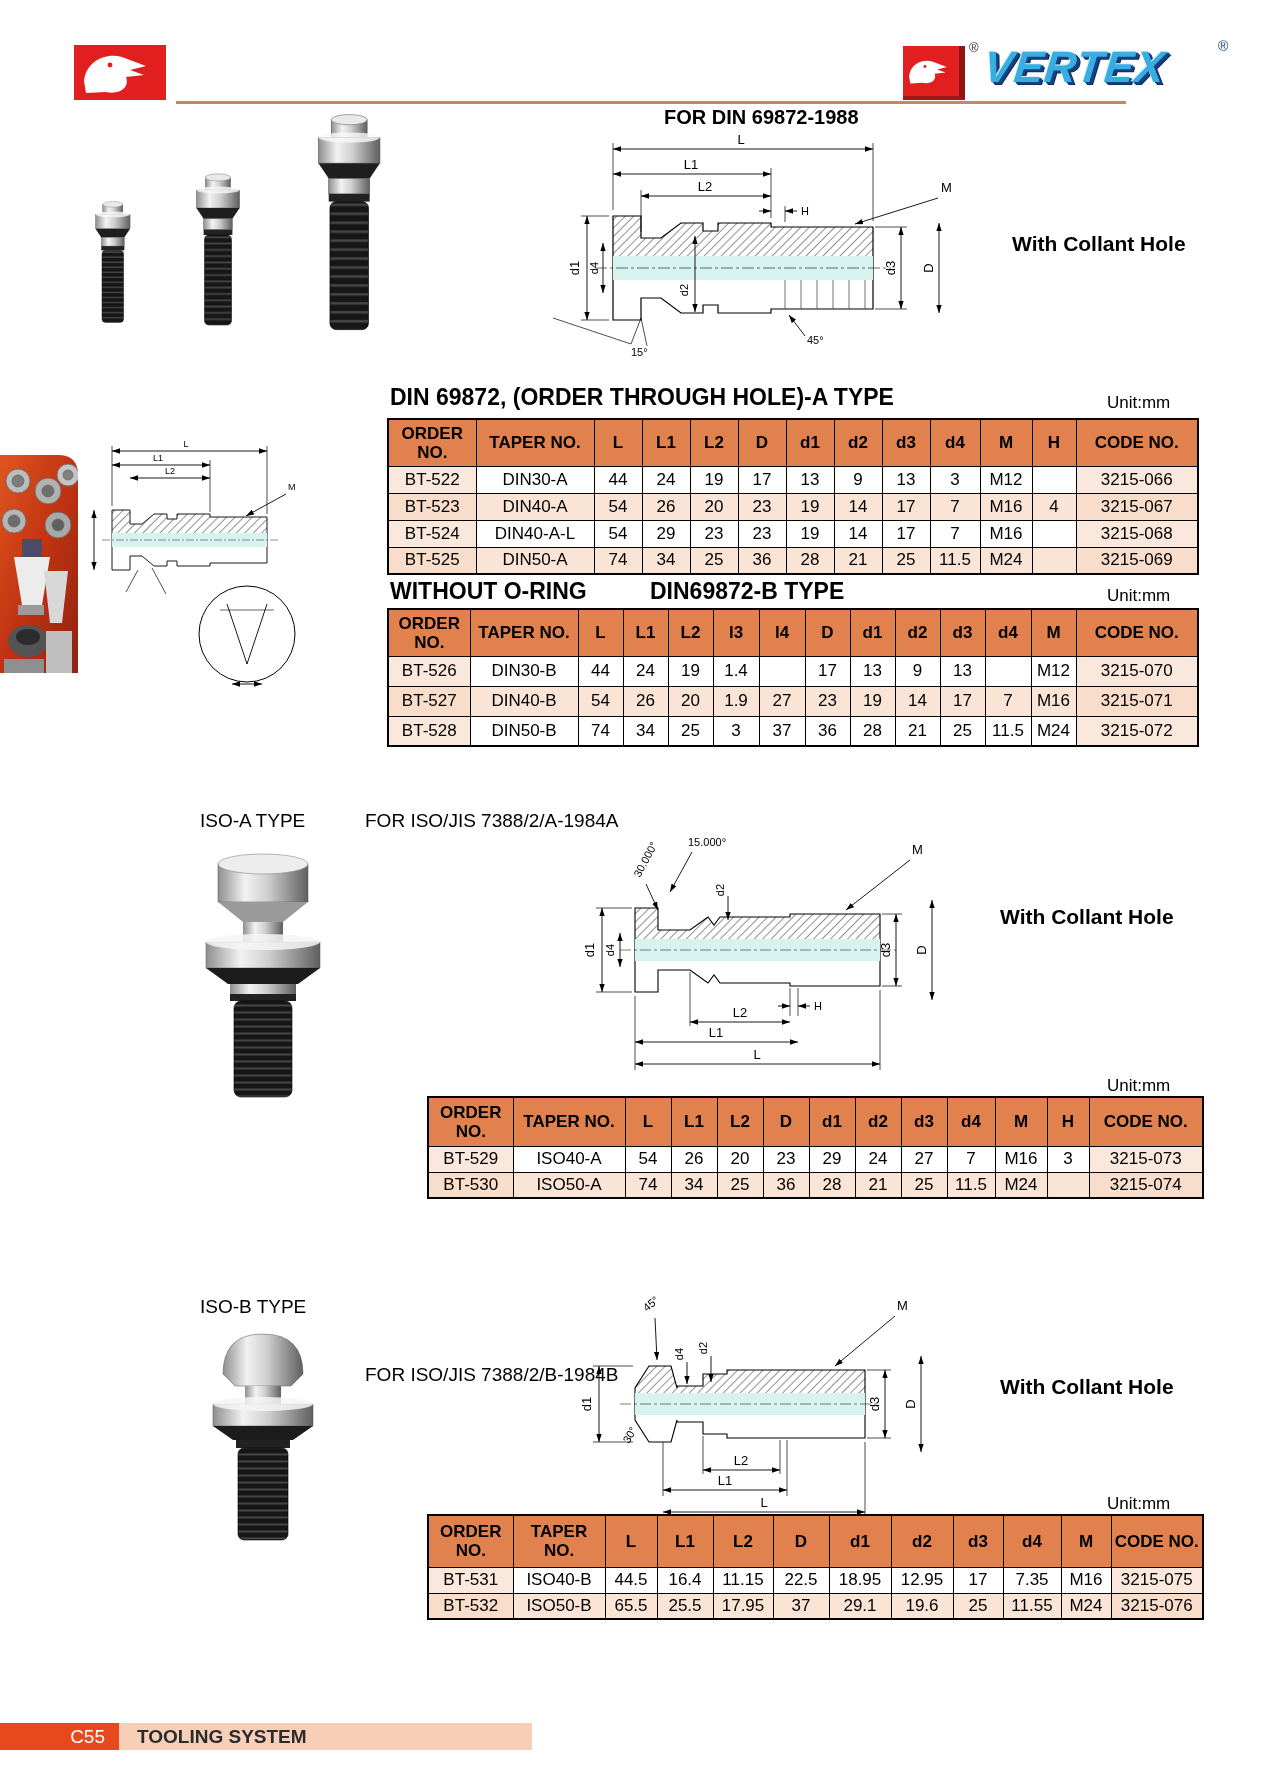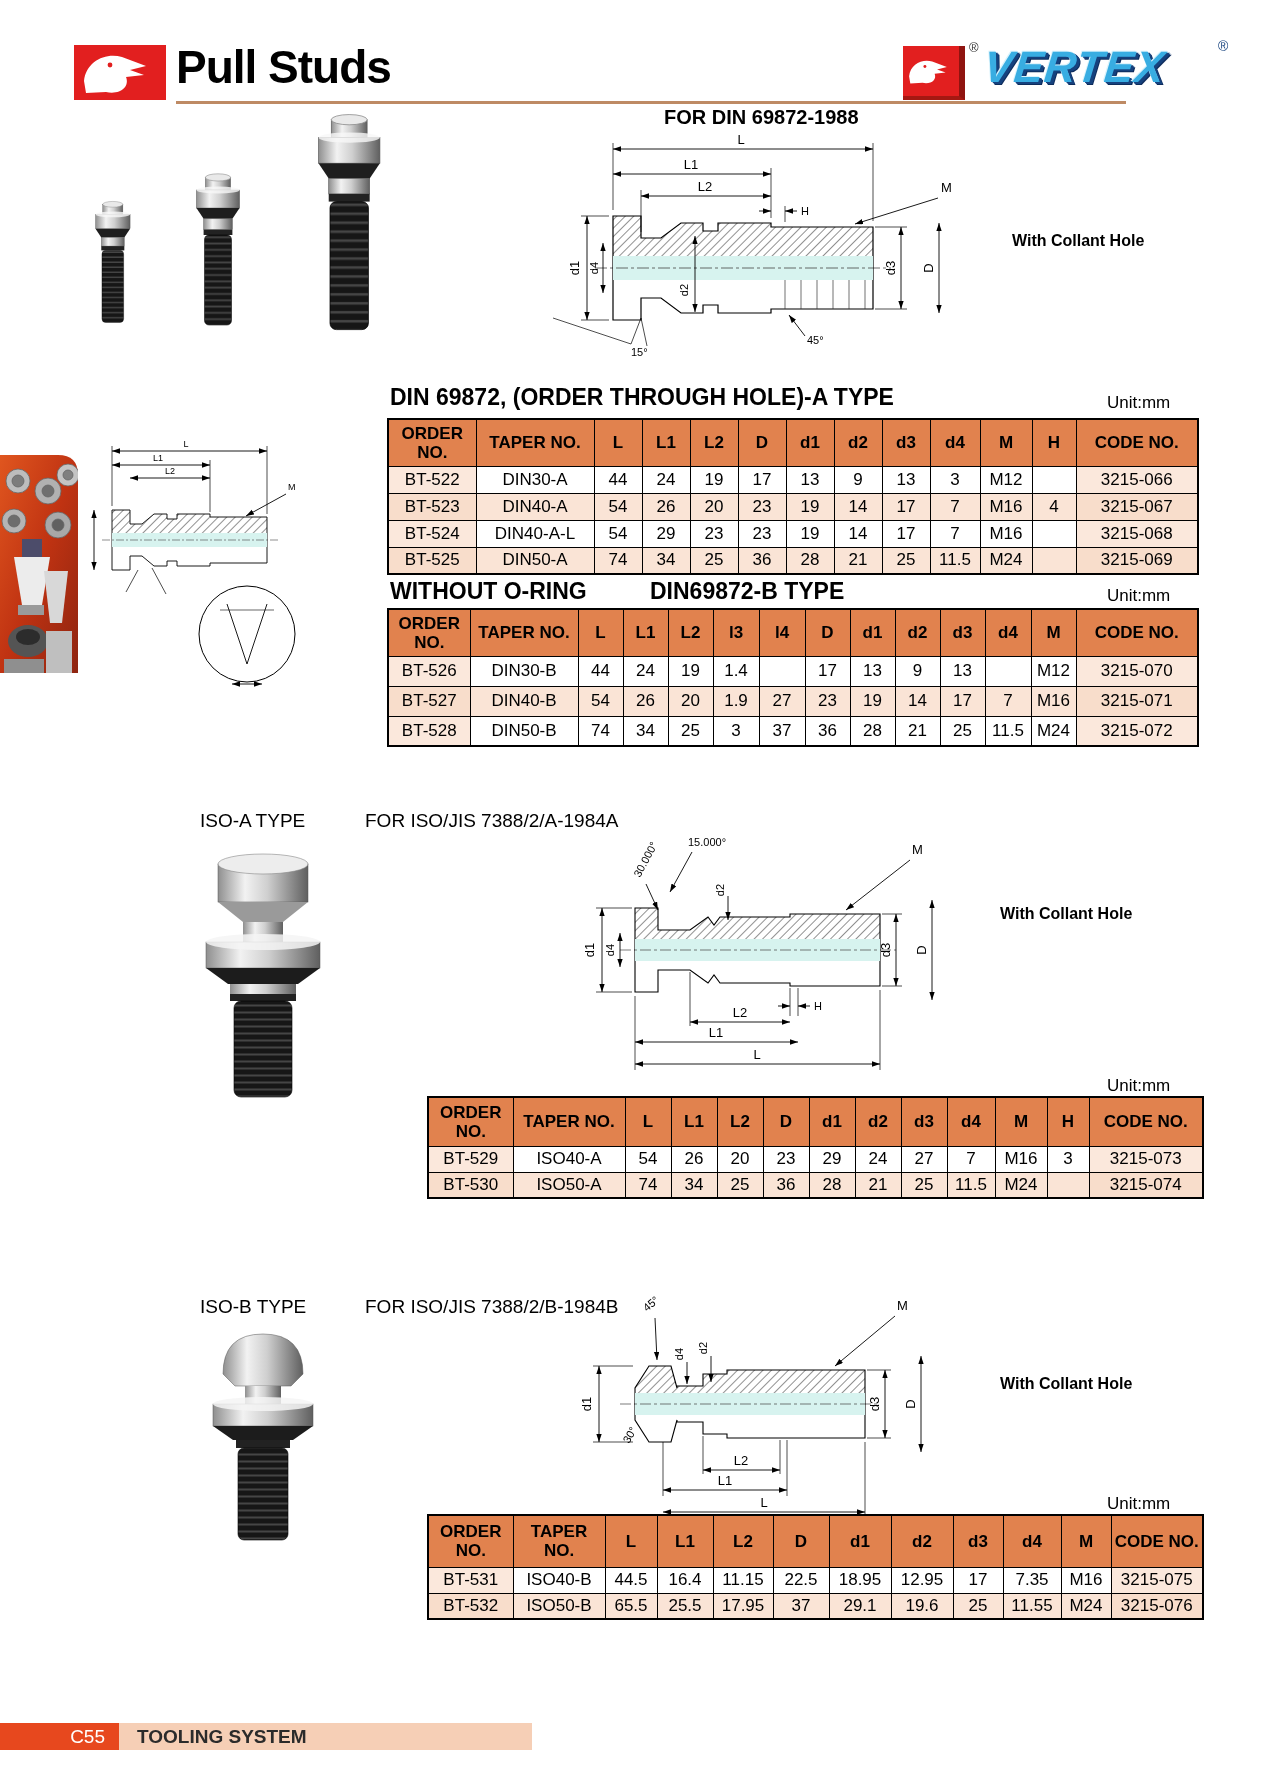--- a/index.html
+++ b/index.html
@@ -11,21 +11,21 @@
   .logo-box{left:74px;top:45px;width:92px;height:55px;background:#e21f1f}
   .page-title{left:176px;top:40px;font-size:46px;font-weight:bold;letter-spacing:-1px}
   .title-rule{left:176px;top:101px;width:950px;height:3px;background:#be8a64}
   .subtitle{left:664px;top:106px;font-size:20px;font-weight:bold}
   .brand-eagle{left:903px;top:46px;width:62px;height:54px;background:#e21f1f;border-right:6px solid #8f1410;border-bottom:4px solid #a51812}
   .brand-reg1{left:969px;top:40px;font-size:13px;color:#333}
   .brand-text{left:984px;top:42px;font-size:44px;font-weight:bold;font-style:italic;color:#38ade2;letter-spacing:1px;transform:skew(-6deg);
     text-shadow:-1px -1px 0 #d9f3fc,2px 1px 0 #16427e,3px 2px 0 #16427e,4px 3px 0 #0e2c5c}
   .brand-reg2{left:1218px;top:38px;font-size:14px;color:#16427e}
 
-  .bold-note{font-size:16px;font-weight:bold}
+  .bold-note{font-size:21px;font-weight:bold}
   .sec-title{font-size:23px;font-weight:bold}
   .iso-head{font-size:19px}
   .unit{font-size:17px;width:90px;}
 
   
   table.spec{border-collapse:collapse;table-layout:fixed;border:2px solid #000}
   table.spec th{background:#e1824e;font-weight:bold;font-size:17px;border:1px solid #000;text-align:center;vertical-align:middle;white-space:pre-line;line-height:1.12;padding:3px}
   table.spec td{border:1px solid #000;font-size:17px;text-align:center;vertical-align:middle;background:#fff;padding:0 2px}
   table.spec tbody tr:nth-child(even) td{background:#fae4d6}
   table.spec td:first-child{font-weight:normal;background:#fbe8dc}
@@ -92,21 +92,20 @@
       </symbol>
     </defs>
   </svg>
 
   <div class="abs logo-box">
     <svg width="92" height="55" viewBox="0 0 92 55">
       <path d="M10,36 C12,16 32,7 48,12 L72,21 L56,25 L70,30 L52,32 C56,42 46,50 32,47 L12,48 Z" fill="#fff"></path>
       <circle cx="36" cy="20" r="2.4" fill="#e21f1f"></circle>
     </svg>
   </div>
-  <div class="abs page-title">Pull Studs</div>
   <div class="abs title-rule"></div>
   <div class="abs subtitle">FOR DIN 69872-1988</div>
 
   <div class="abs brand-eagle">
     <svg width="56" height="50" viewBox="0 0 92 55">
       <path d="M10,36 C12,16 32,7 48,12 L72,21 L56,25 L70,30 L52,32 C56,42 46,50 32,47 L12,48 Z" fill="#fff"></path>
       <circle cx="36" cy="20" r="2.4" fill="#e21f1f"></circle>
     </svg>
   </div>
   <div class="abs brand-reg1">®</div>
@@ -533,21 +532,21 @@
           <td>25</td>
           <td>11.5</td>
           <td>M24</td>
           <td></td>
           <td>3215-074</td>
         </tr>
       </tbody>
     </table>
 
   <div class="abs iso-head" style="left:200px;top:1296px">ISO-B TYPE</div>
-  <div class="abs iso-head" style="left:365px;top:1296px">FOR ISO/JIS 7388/2/B-1984B</div>
+  <div class="abs iso-head" style="left:365px;top:1364px">FOR ISO/JIS 7388/2/B-1984B</div>
 
   <svg class="abs" style="left:188px;top:1326px" width="152" height="242" viewBox="0 0 152 242">
     <path d="M35,48 Q35,8 75,8 Q115,8 115,48 L103,60 L47,60 Z" fill="url(#metalV)" stroke="#555" stroke-width="0.5"></path>
     <rect x="57" y="60" width="36" height="18" fill="url(#metalV)"></rect>
     <rect x="25" y="78" width="100" height="22" fill="url(#metalV)" stroke="#555" stroke-width="0.5"></rect>
     <ellipse cx="75" cy="78" rx="50" ry="7" fill="#f5f5f5" opacity="0.85"></ellipse>
     <polygon points="25,100 125,100 105,114 45,114" fill="#1c1c1c"></polygon>
     <rect x="48" y="114" width="54" height="8" fill="#222"></rect>
     <rect x="50" y="122" width="50" height="92" rx="6" fill="url(#threadP)" stroke="#000" stroke-width="0.6"></rect>
   </svg>

